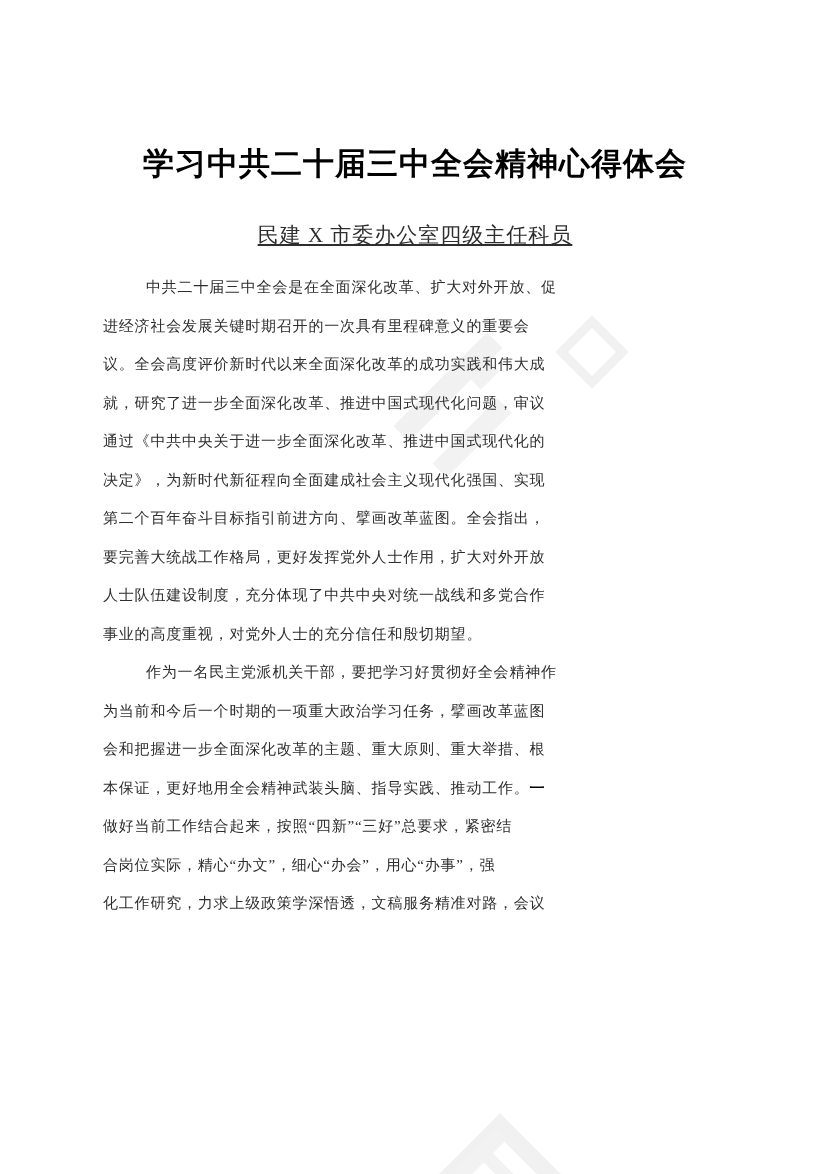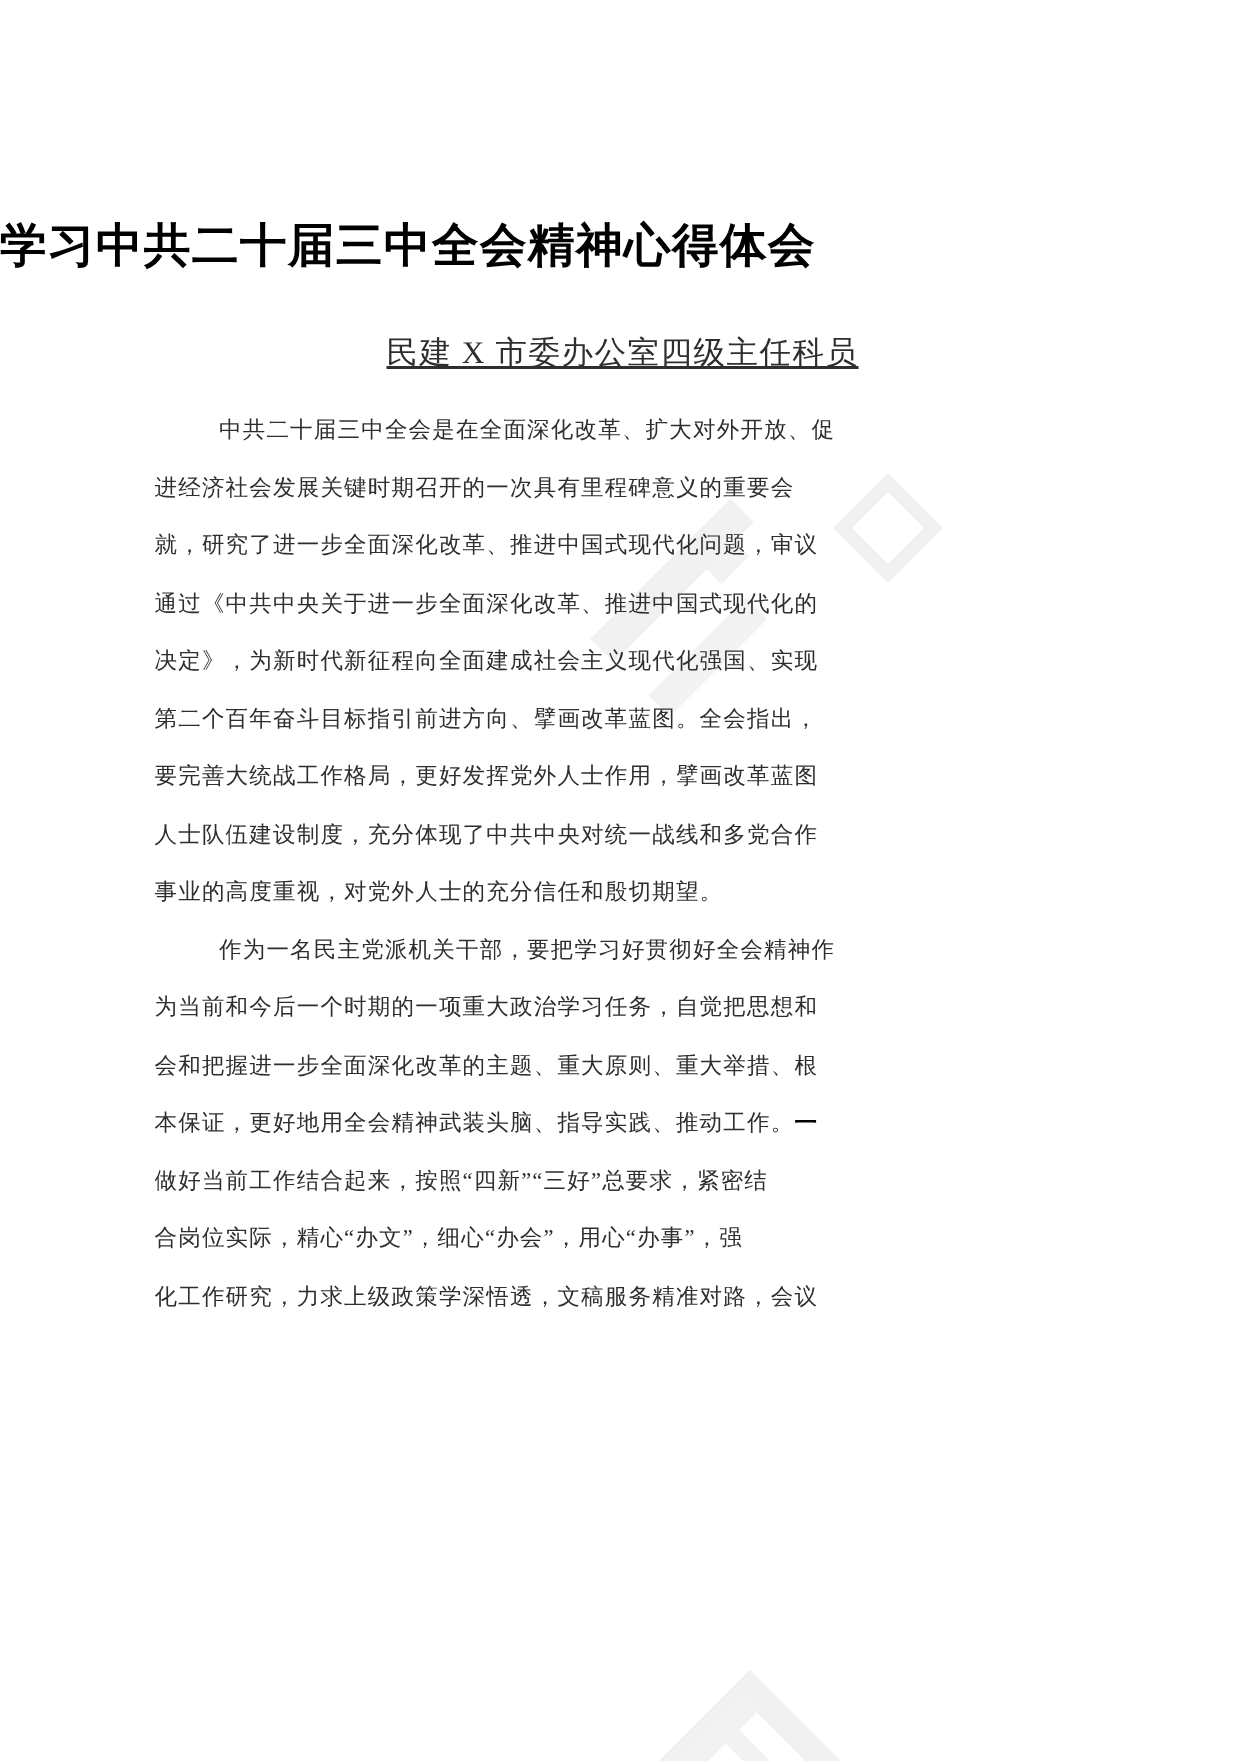--- a/index.html
+++ b/index.html
@@ -58,21 +58,21 @@
     width: 34px; height: 13px;
     background: #f2f2f2;
     transform: rotate(45deg);
   }
 
   
   .doc-title {
     position: absolute;
     top: 143px; left: 0; width: 100%;
     margin: 0;
-    text-align: left;
+    text-align: center;
     font-family: "Liberation Sans", sans-serif;
     font-weight: bold;
     font-size: 31px;
     letter-spacing: 1px;
     color: #000000;
   }
   .doc-subtitle {
     position: absolute;
     top: 221px; left: 0; width: 100%;
     text-align: center;
@@ -117,30 +117,31 @@
   </div>
 
   <h1 class="doc-title">学习中共二十届三中全会精神心得体会</h1>
 
   <div class="doc-subtitle">民建 X 市委办公室四级主任科员</div>
 
   <div class="doc-body">
 
     <div class="line first"><span>中共二十届三中全会是在全面深化改革、扩大对外开放、促</span></div>
     <div class="line"><span>进经济社会发展关键时期召开的一次具有里程碑意义的重要会</span></div>
+    <div class="line"><span>议。全会高度评价新时代以来全面深化改革的成功实践和伟大成</span></div>
     <div class="line"><span>就，研究了进一步全面深化改革、推进中国式现代化问题，审议</span></div>
     <div class="line"><span>通过《中共中央关于进一步全面深化改革、推进中国式现代化的</span></div>
     <div class="line"><span>决定》，为新时代新征程向全面建成社会主义现代化强国、实现</span></div>
     <div class="line"><span>第二个百年奋斗目标指引前进方向、擘画改革蓝图。全会指出，</span></div>
-    <div class="line"><span>要完善大统战工作格局，更好发挥党外人士作用，擘画改革蓝图</span></div>
+    <div class="line"><span>要完善大统战工作格局，更好发挥党外人士作用，扩大对外开放</span></div>
     <div class="line"><span>人士队伍建设制度，充分体现了中共中央对统一战线和多党合作</span></div>
     <div class="line"><span>事业的高度重视，对党外人士的充分信任和殷切期望。</span></div>
 
     <div class="line first"><span>作为一名民主党派机关干部，要把学习好贯彻好全会精神作</span></div>
-    <div class="line"><span>为当前和今后一个时期的一项重大政治学习任务，自觉把思想和</span></div>
+    <div class="line"><span>为当前和今后一个时期的一项重大政治学习任务，擘画改革蓝图</span></div>
     <div class="line"><span>会和把握进一步全面深化改革的主题、重大原则、重大举措、根</span></div>
     <div class="line"><span>本保证，更好地用全会精神武装头脑、指导实践、推动工作。</span><span class="bold">一</span></div>
     <div class="line"><span>做好当前工作结合起来，按照“四新”“三好”总要求，紧密结</span></div>
     <div class="line"><span>合岗位实际，精心“办文”，细心“办会”，用心“办事”，强</span></div>
     <div class="line"><span>化工作研究，力求上级政策学深悟透，文稿服务精准对路，会议</span></div>
 
   </div>
 </div>
 
 </body></html>

